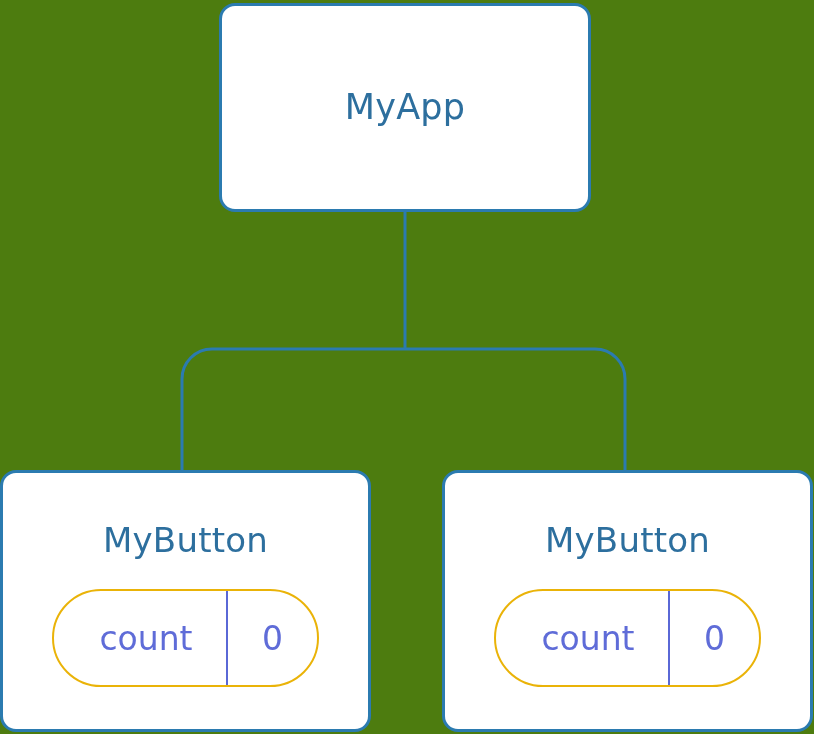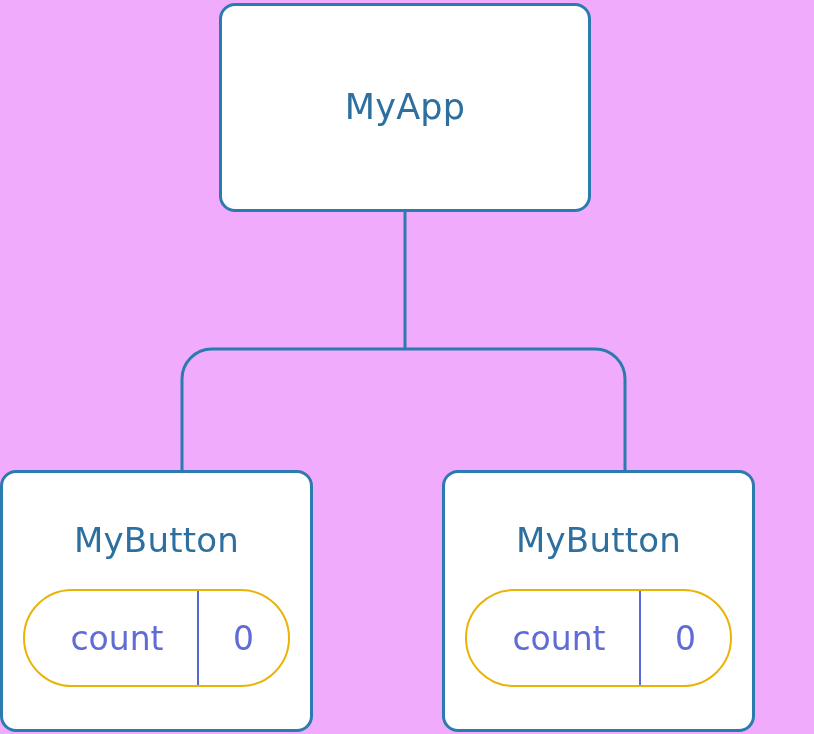--- a/index.html
+++ b/index.html
@@ -11,21 +11,21 @@
     width: 814px;
     height: 734px;
     overflow: hidden;
     font-family: "DejaVu Sans", "Liberation Sans", sans-serif;
   }
 
   #canvas {
     position: relative;
     width: 814px;
     height: 734px;
-    background: #f0abfc;
+    background: #4d7c0f;
     overflow: hidden;
   }
 
   
   #edges {
     position: absolute;
     left: 0;
     top: 0;
     width: 814px;
     height: 734px;
@@ -48,21 +48,21 @@
   .node-root {
     left: 219px;
     top: 3px;
     width: 372px;
     height: 209px;
     justify-content: center;
   }
 
   .node-child {
     top: 470px;
-    width: 313px;
+    width: 371px;
     height: 262px;
     justify-content: flex-start;
   }
 
   .node-child-left  { left: 0px; }
   .node-child-right { left: 442px; }
 
   .node-title {
     color: #2d6f9e;
     font-size: 34px;

